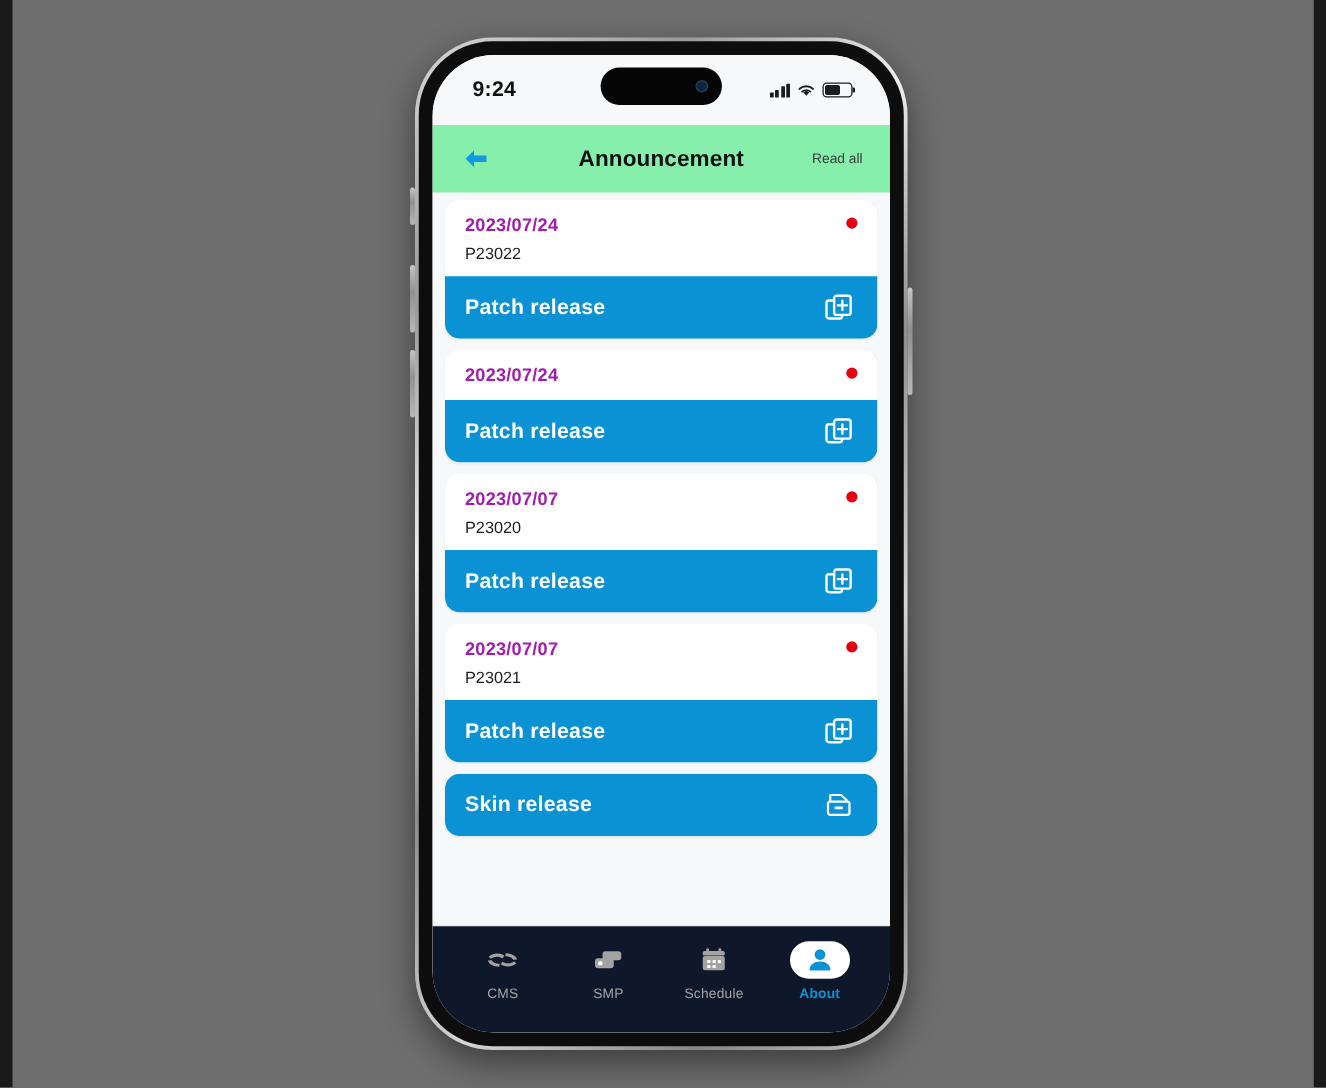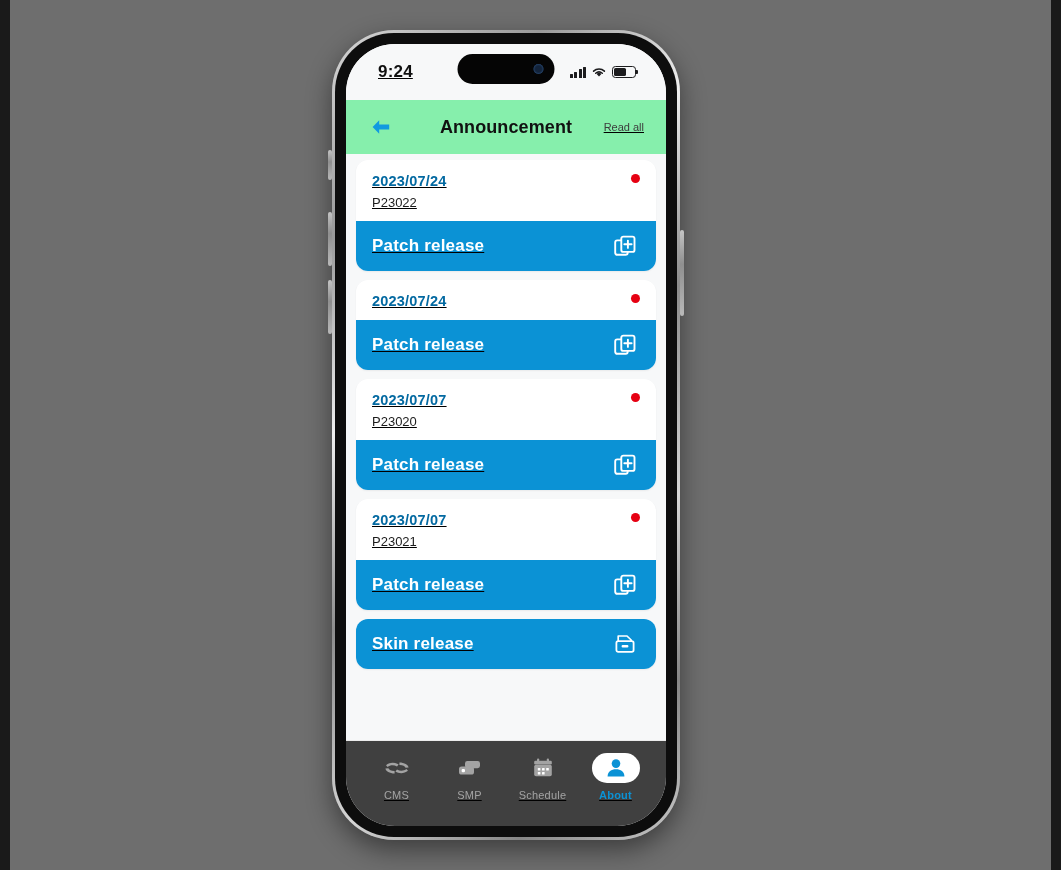--- a/index.html
+++ b/index.html
@@ -22,28 +22,27 @@
     background: #1a1a1a;
   }
   .page-edge.left  { left: 0; }
   .page-edge.right { right: 0; }
 
   
   .device {
     position: absolute;
     left: 332px;
     top: 30px;
-    width: 348px;
+    width: 394px;
     height: 810px;
     border-radius: 62px;
     background: linear-gradient(135deg, #d8d8d8 0%, #9a9a9a 18%, #efefef 35%,
                                 #8d8d8d 52%, #d6d6d6 70%, #868686 86%, #c9c9c9 100%);
     padding: 3px;
     box-shadow: 0 10px 26px rgba(0,0,0,0.45);
-    text-decoration: underline;
   }
   .device-inner {
     width: 100%;
     height: 100%;
     border-radius: 59px;
     background: #0d0d0d;
     padding: 11px;
   }
   .screen {
     width: 100%;
@@ -180,21 +179,21 @@
     box-shadow: 0 1px 2px rgba(0,0,0,0.06);
     cursor: pointer;
   }
   .card-top {
     padding: 13px 16px 11px 16px;
     position: relative;
   }
   .card-date {
     font-size: 14.5px;
     font-weight: bold;
-    color: #0369a1;
+    color: #a21caf;
     letter-spacing: 0.2px;
   }
   .card-code {
     font-size: 13px;
     color: #1c1c1c;
     margin-top: 6px;
   }
   .unread-dot {
     position: absolute;
     right: 16px; top: 14px;
@@ -218,21 +217,21 @@
   }
   .card-bar-icon {
     width: 24px; height: 24px;
     display: flex; align-items: center; justify-content: center;
     cursor: pointer;
   }
 
   
   .tab-bar {
     flex: 0 0 86px;
-    background: #404040;
+    background: #0f172a;
     border-top: 1px solid #ececec;
     display: flex;
     align-items: flex-start;
     padding: 12px 14px 0 14px;
   }
   .tab {
     flex: 1;
     display: flex;
     flex-direction: column;
     align-items: center;

